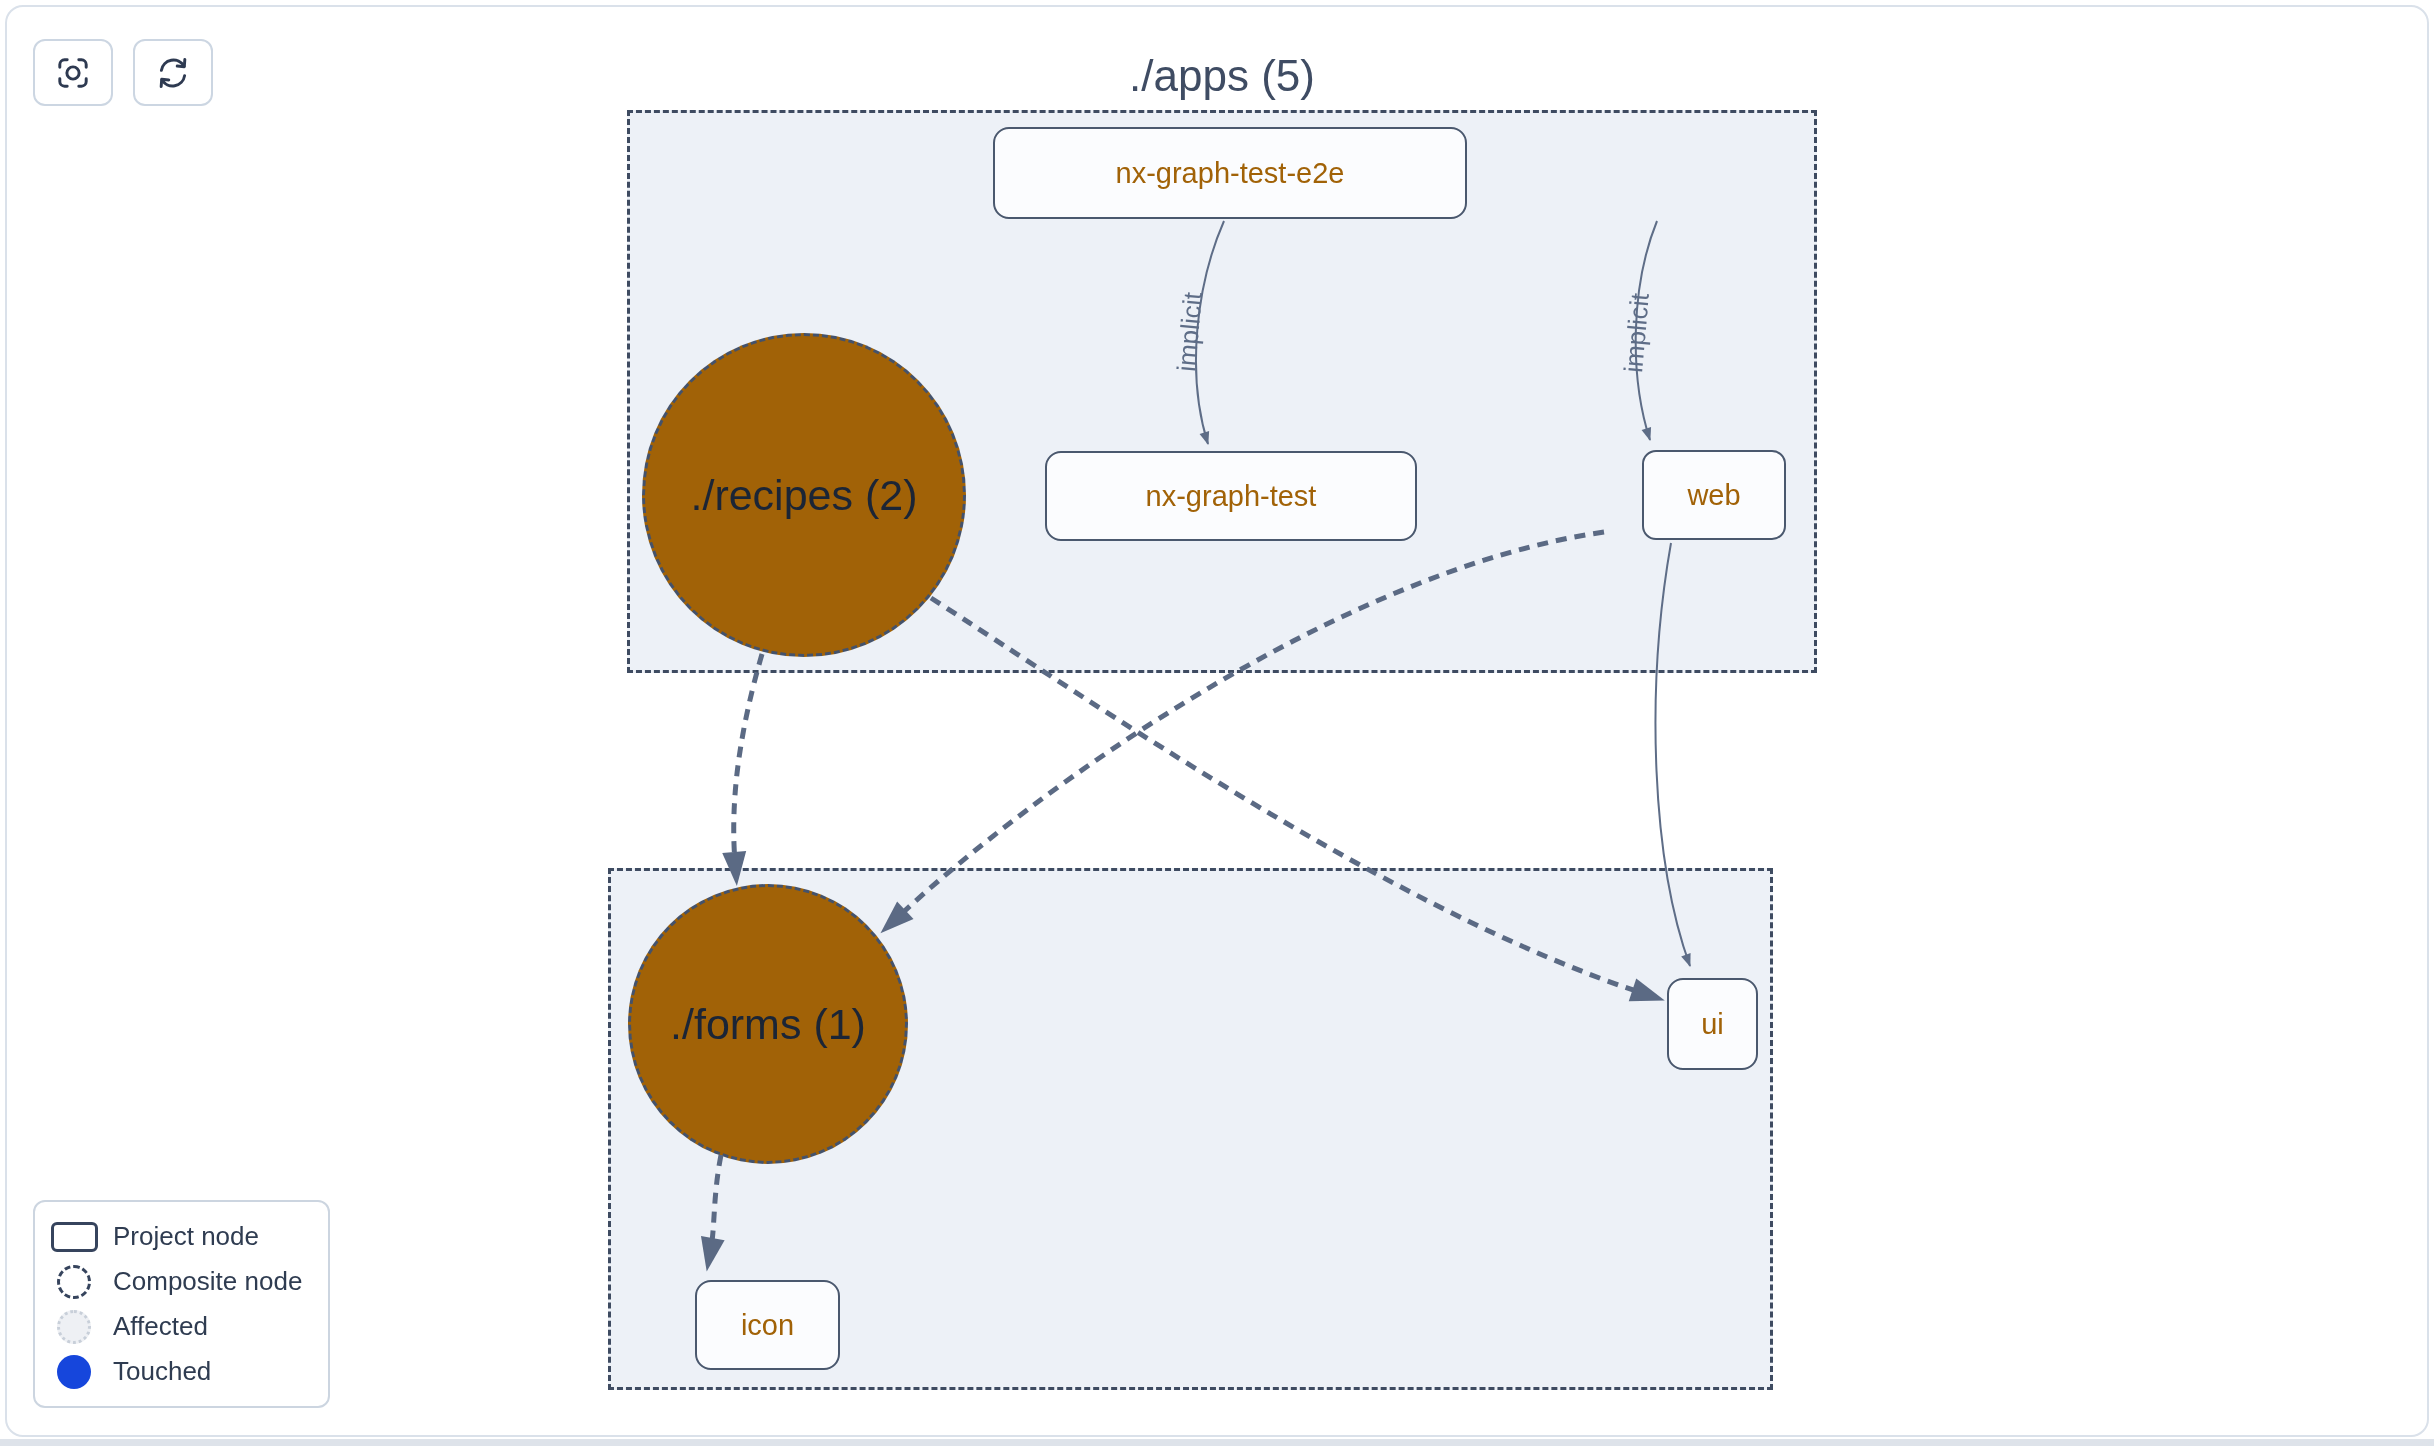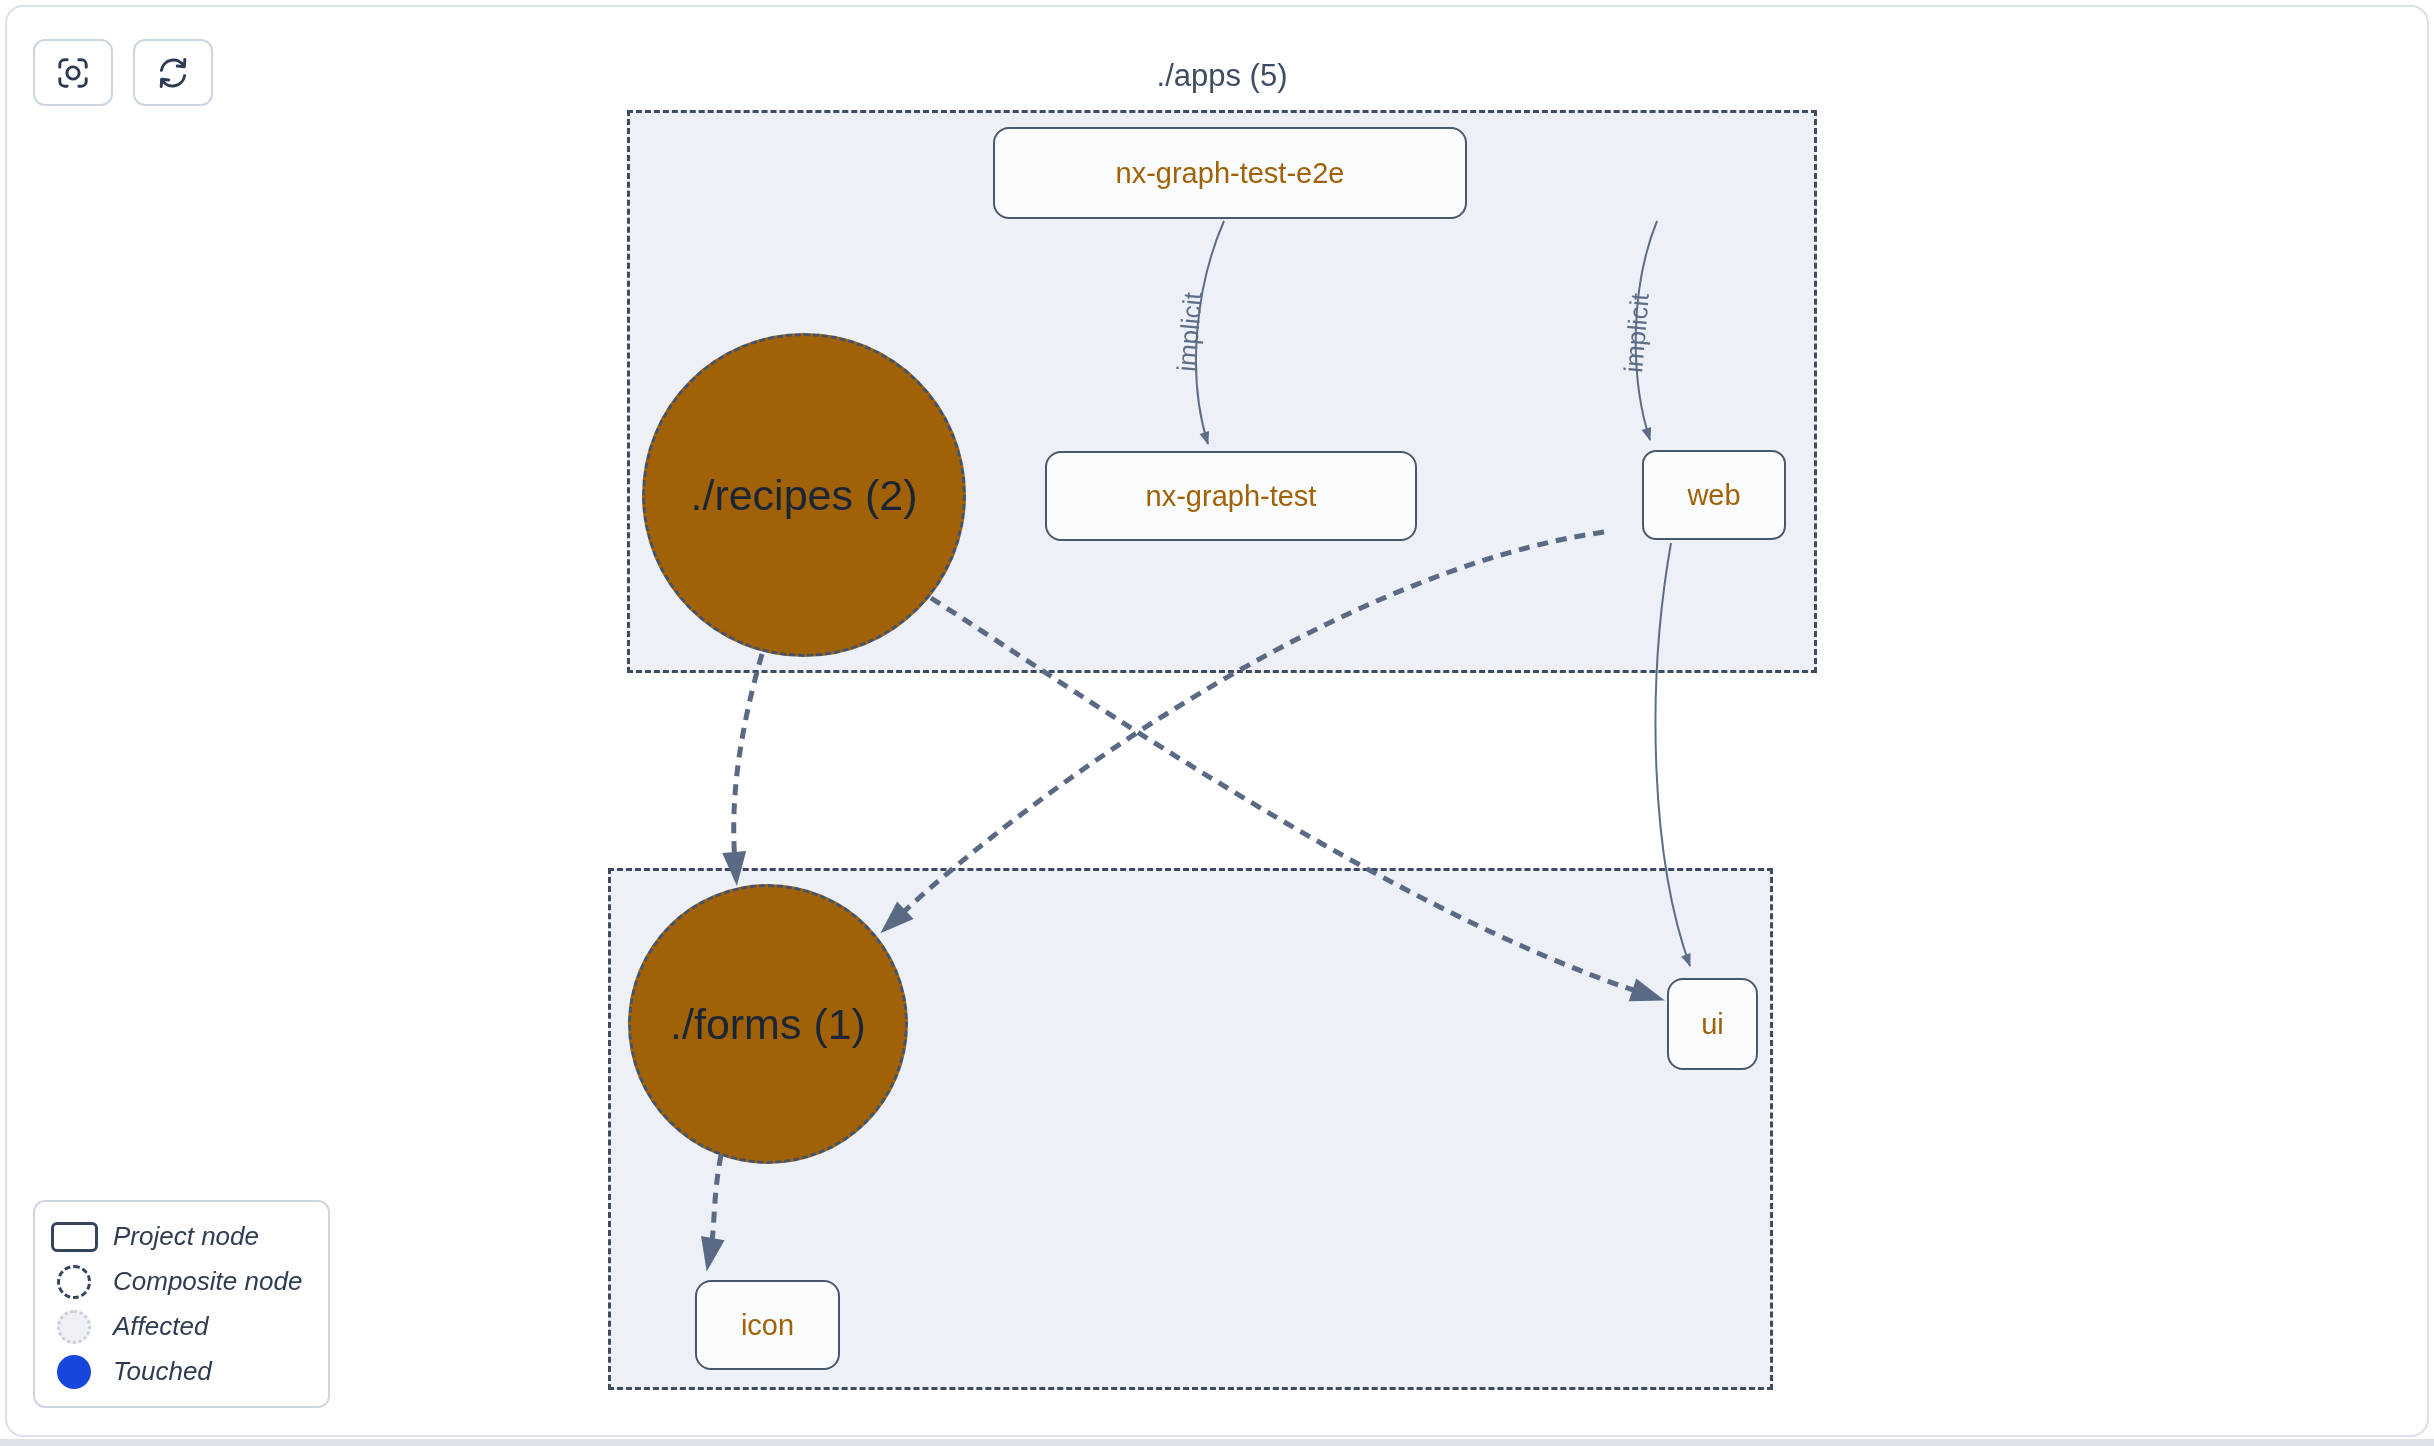--- a/index.html
+++ b/index.html
@@ -24,21 +24,21 @@
   #btn-focus{left:33px;top:39px;}
   #btn-refresh{left:133px;top:39px;}
   
   .group-box{
     position:absolute;box-sizing:border-box;background:#edf1f7;
     border:3px dashed #3e4b61;
   }
   #group-apps{left:627px;top:110px;width:1190px;height:563px;}
   #group-libs{left:608px;top:868px;width:1165px;height:522px;}
   .group-label{
-    position:absolute;text-align:center;font-size:31px;color:#3f4c63;line-height:52px;
+    position:absolute;text-align:center;font-size:44px;color:#3f4c63;line-height:52px;
   }
   #label-apps{left:627px;top:50px;width:1190px;}
   #label-libs{left:608px;top:808px;width:1165px;}
   
   .composite{
     position:absolute;box-sizing:border-box;border-radius:50%;
     border:3px dashed #44526b;background:#a16207;
     display:flex;align-items:center;justify-content:center;
     font-size:43px;color:#1b2536;
   }
@@ -66,21 +66,21 @@
     transform:translate(-50%,-50%) rotate(-85deg);
   }
   #implicit-1{left:1190px;top:332px;}
   #implicit-2{left:1637px;top:333px;}
   
   .legend{
     position:absolute;left:33px;top:1200px;width:297px;height:208px;box-sizing:border-box;
     background:#ffffff;border:2px solid #ccd5e0;border-radius:12px;
     display:flex;flex-direction:column;justify-content:space-around;padding:12px 0;
   }
-  .legend-row{display:flex;align-items:center;height:44px;font-style:italic;}
+  .legend-row{display:flex;align-items:center;height:44px;}
   .swatch-cell{width:78px;display:flex;align-items:center;justify-content:center;flex:none;}
   .legend-label{font-size:26px;color:#2f3c51;}
   .sw-project{width:47px;height:30px;border:3px solid #36445d;border-radius:6px;background:#fff;box-sizing:border-box;}
   .sw-composite{width:34px;height:34px;border:3px dashed #36445d;border-radius:50%;background:#fff;box-sizing:border-box;}
   .sw-affected{width:34px;height:34px;border:3px dotted #c8cfd9;border-radius:50%;background:#eef0f4;box-sizing:border-box;}
   .sw-touched{width:34px;height:34px;border-radius:50%;background:#1646dc;}
 </style>
 </head>
 <body>
 

